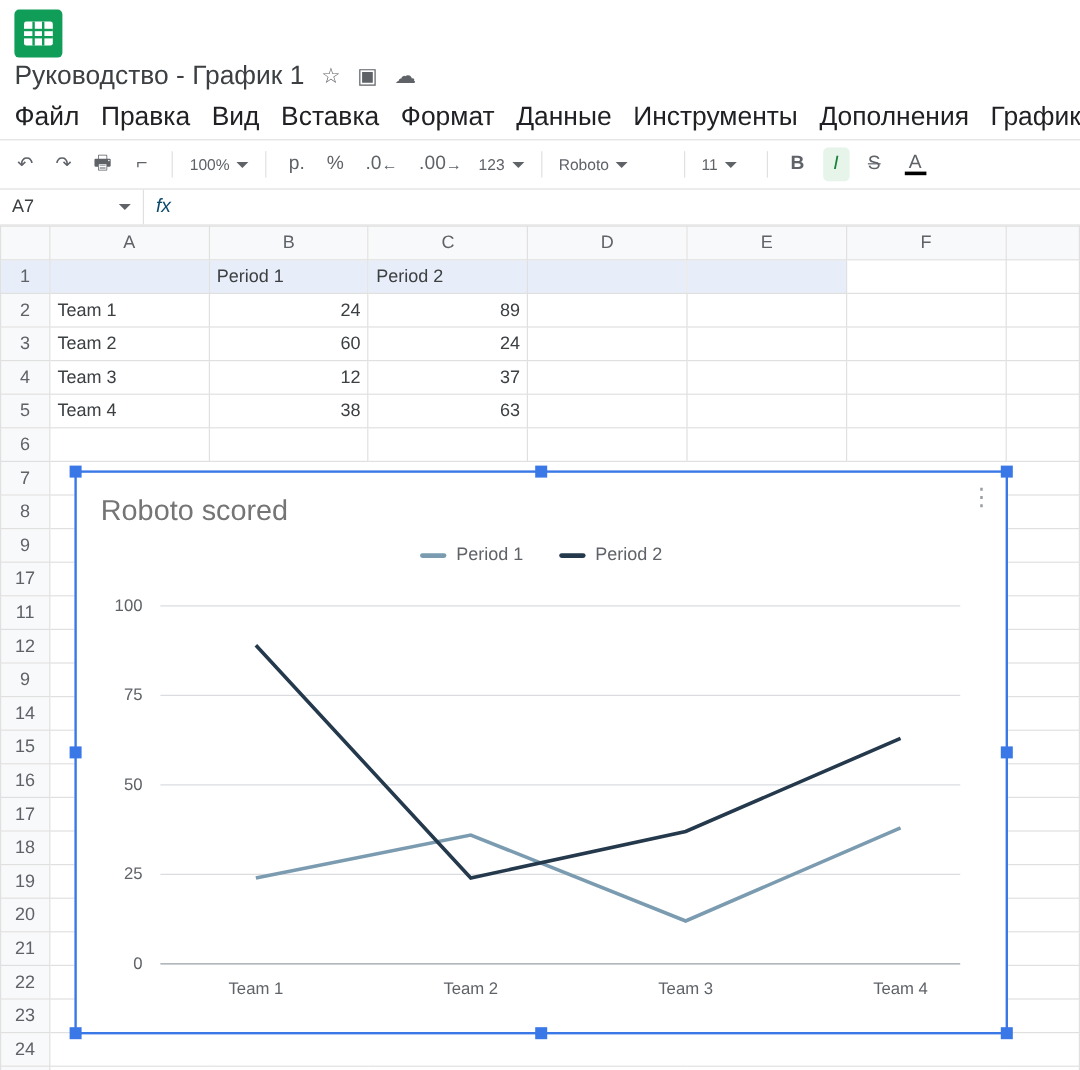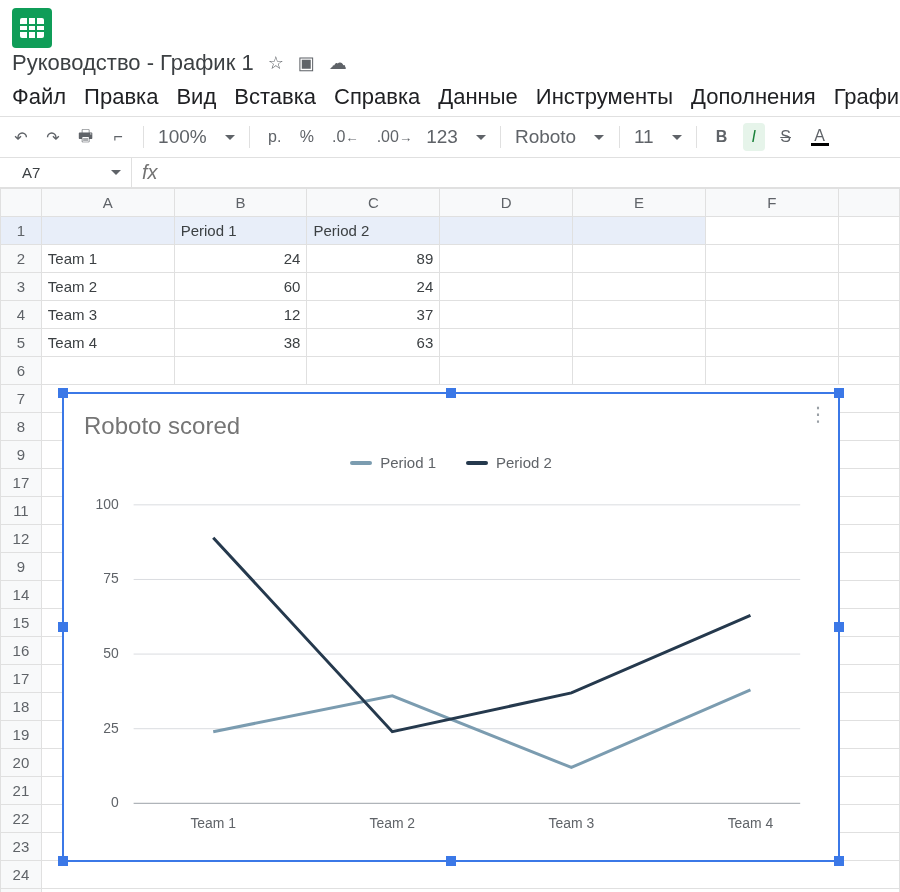--- a/index.html
+++ b/index.html
@@ -13,25 +13,25 @@
                 linear-gradient(#0f9d58,#0f9d58) 33% 0/2px 100% no-repeat,
                 linear-gradient(#0f9d58,#0f9d58) 66% 0/2px 100% no-repeat; }
   .titlewrap { flex:1; }
   .doctitle { font-size:22px; color:#3c4043; display:flex; align-items:center; gap:14px; padding-top:2px; }
   .title-icons { display:flex; gap:14px; color:#5f6368; font-size:18px; }
   .menus { display:flex; gap:18px; font-size:22px; color:#202124; padding:8px 0 6px 0; flex-wrap:nowrap; }
   .toolbar { display:flex; align-items:center; gap:10px; padding:6px 10px; border-top:1px solid #e0e0e0; border-bottom:1px solid #e0e0e0; color:#5f6368; }
   .tb-sep { width:1px; height:22px; background:#e0e0e0; margin:0 4px; }
   .tb-btn { display:inline-flex; align-items:center; justify-content:center; min-width:22px; height:28px; font-size:16px; cursor:pointer; padding:0 4px; border-radius:4px; }
   .tb-btn.active { background:#e6f4ea; color:#188038; }
-  .dd { font-size:19px; display:flex; align-items:center; gap:18px; cursor:pointer; }
+  .dd { font-size:13px; display:flex; align-items:center; gap:6px; cursor:pointer; }
   .caret { width:0; height:0; border-left:5px solid transparent; border-right:5px solid transparent; border-top:5px solid #5f6368; }
-  .namebox-row { display:flex; align-items:center; border-bottom:1px solid #e0e0e0;padding-left:12px; }
+  .namebox-row { display:flex; align-items:center; border-bottom:1px solid #e0e0e0; }
   .namebox { width:120px; padding:6px 10px; font-size:15px; color:#3c4043; display:flex; align-items:center; justify-content:space-between; border-right:1px solid #e0e0e0; }
-  .fx { padding:0 10px; color:#737373; font-style:italic; font-size:20px; }
+  .fx { padding:0 10px; color:#0c4a6e; font-style:italic; font-size:16px; }
   
   .grid { position:relative; font-size:15px; color:#3c4043; }
   table { border-collapse:collapse; width:100%; table-layout:fixed; }
   th, td { border:1px solid #e0e0e0; height:28px; padding:0 6px; white-space:nowrap; overflow:hidden; text-align:left; }
   th { background:#f8f9fa; font-weight:normal; color:#5f6368; text-align:center; }
   th.rowhdr { width:40px; }
   col.cc { width:130px; }
   .sel-row th, .sel-row td { background:#e8eef9; }
   .numcell { text-align:right; }
   
@@ -66,21 +66,21 @@
         <span>☆</span>
         <span>▣</span>
         <span>☁</span>
       </span>
     </div>
     <div class="menus">
       <span>Файл</span>
       <span>Правка</span>
       <span>Вид</span>
       <span>Вставка</span>
-      <span>Справка</span>
+      <span>Формат</span>
       <span>Данные</span>
       <span>Инструменты</span>
       <span>Дополнения</span>
       <span>График</span>
     </div>
   </div>
 </div>
 
 <div class="toolbar">
   <span class="tb-btn">↶</span>

